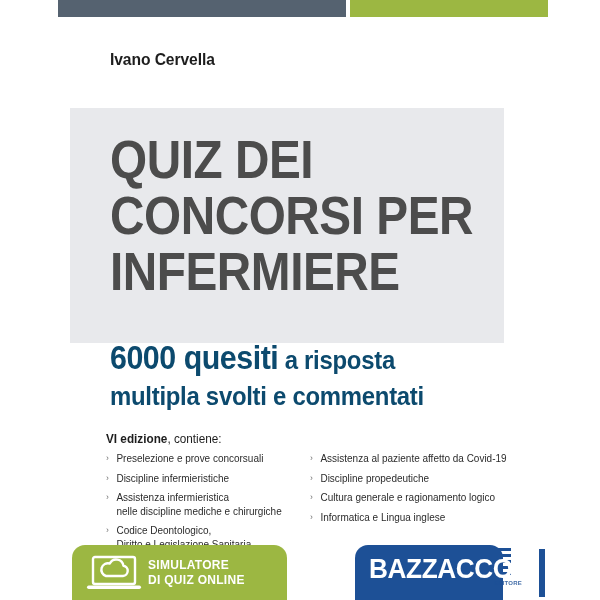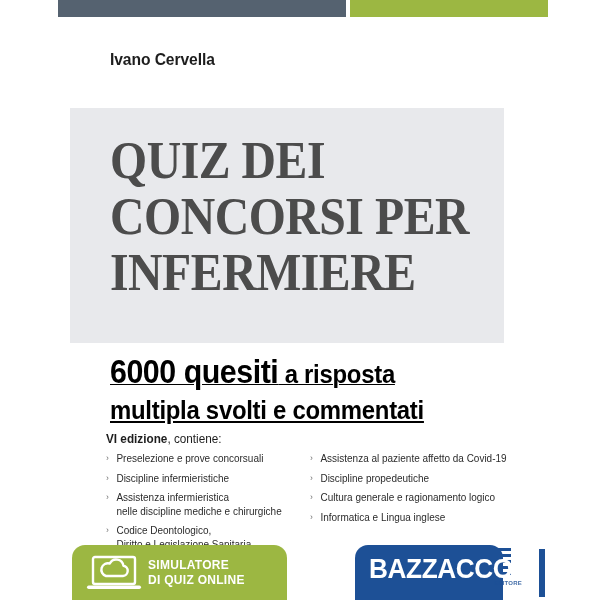--- a/index.html
+++ b/index.html
@@ -59,41 +59,39 @@
     top: 108px;
     width: 434px;
     height: 235px;
     background: #e8e9ec;
   }
   .title-block {
     position: absolute;
     left: 110px;
     top: 132px;
     width: 420px;
-    font-family: Liberation Serif, serif;
   }
   .title-line {
     font-size: 53px;
     line-height: 56px;
     font-weight: bold;
     color: #4c4c4c;
     letter-spacing: -0.5px;
     transform: scaleX(0.90);
     transform-origin: left center;
     white-space: nowrap;
   }
 
   
   .subtitle-block {
     position: absolute;
     left: 110px;
-    top: 355px;
+    top: 341px;
     width: 440px;
-    color: #000000;
-    text-decoration: underline;
+    color: #0c4a6e;
   }
   .subtitle-line {
     line-height: 33px;
     white-space: nowrap;
     transform: scaleX(0.92);
     transform-origin: left center;
   }
   .sub-big {
     font-size: 33px;
     font-weight: bold;

